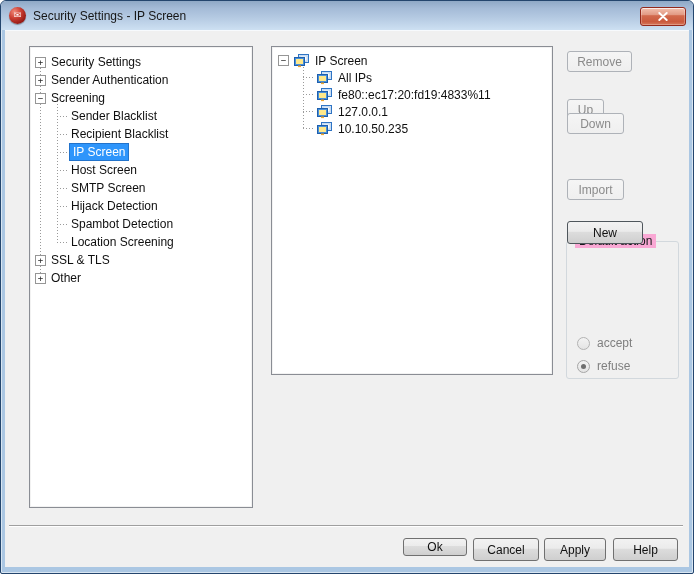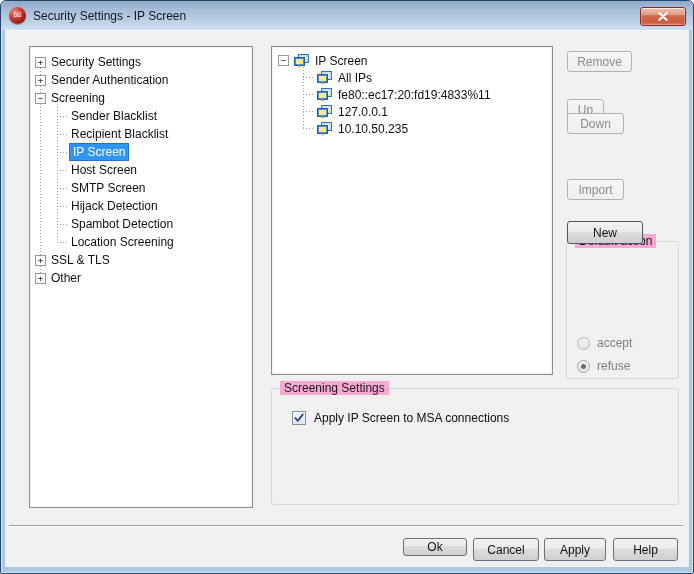--- a/index.html
+++ b/index.html
@@ -233,31 +233,20 @@
     <div class="radio-row" data-name="radio-accept">
           <span class="radio-circle" data-name="radio-accept-circle"></span>
           <span data-name="radio-label">accept</span>
         </div>
         <div class="radio-row" data-name="radio-refuse">
           <span class="radio-circle on" data-name="radio-refuse-circle"></span>
           <span data-name="radio-label">refuse</span>
         </div>
       </div>
 
-    <div class="group" id="screening-group" data-name="screening-settings-group">
-      <span class="group-title" data-name="group-title">Screening Settings</span>
-      <div class="cb-row" data-name="apply-ip-screen-msa-row">
-        <span class="checkbox" data-name="apply-ip-screen-msa-checkbox">
-          <svg data-name="checkmark-icon" width="12" height="12" viewBox="0 0 13 13">
-            <path d="M2.5 6.5 L5.2 9.5 L10.5 2.8" stroke="#2b3d92" stroke-width="2" fill="none" stroke-linecap="round" stroke-linejoin="round"></path>
-          </svg>
-        </span>
-        <span data-name="checkbox-label">Apply IP Screen to MSA connections</span>
-      </div>
-    </div>
 
     <div class="sep" data-name="footer-separator"></div>
     <div id="footer-buttons" data-name="footer-button-row"></div>
   <button class="wbtn" data-name="remove-button" disabled="">Remove</button>
       <button class="wbtn" data-name="up-button" disabled="">Up</button>
       <button class="wbtn" data-name="down-button" disabled="">Down</button>
       <button class="wbtn" data-name="import-button" disabled="">Import</button>
       <button class="wbtn" data-name="new-button">New</button>
       <button class="wbtn" data-name="ok-button">Ok</button>
       <button class="wbtn" data-name="cancel-button">Cancel</button>

